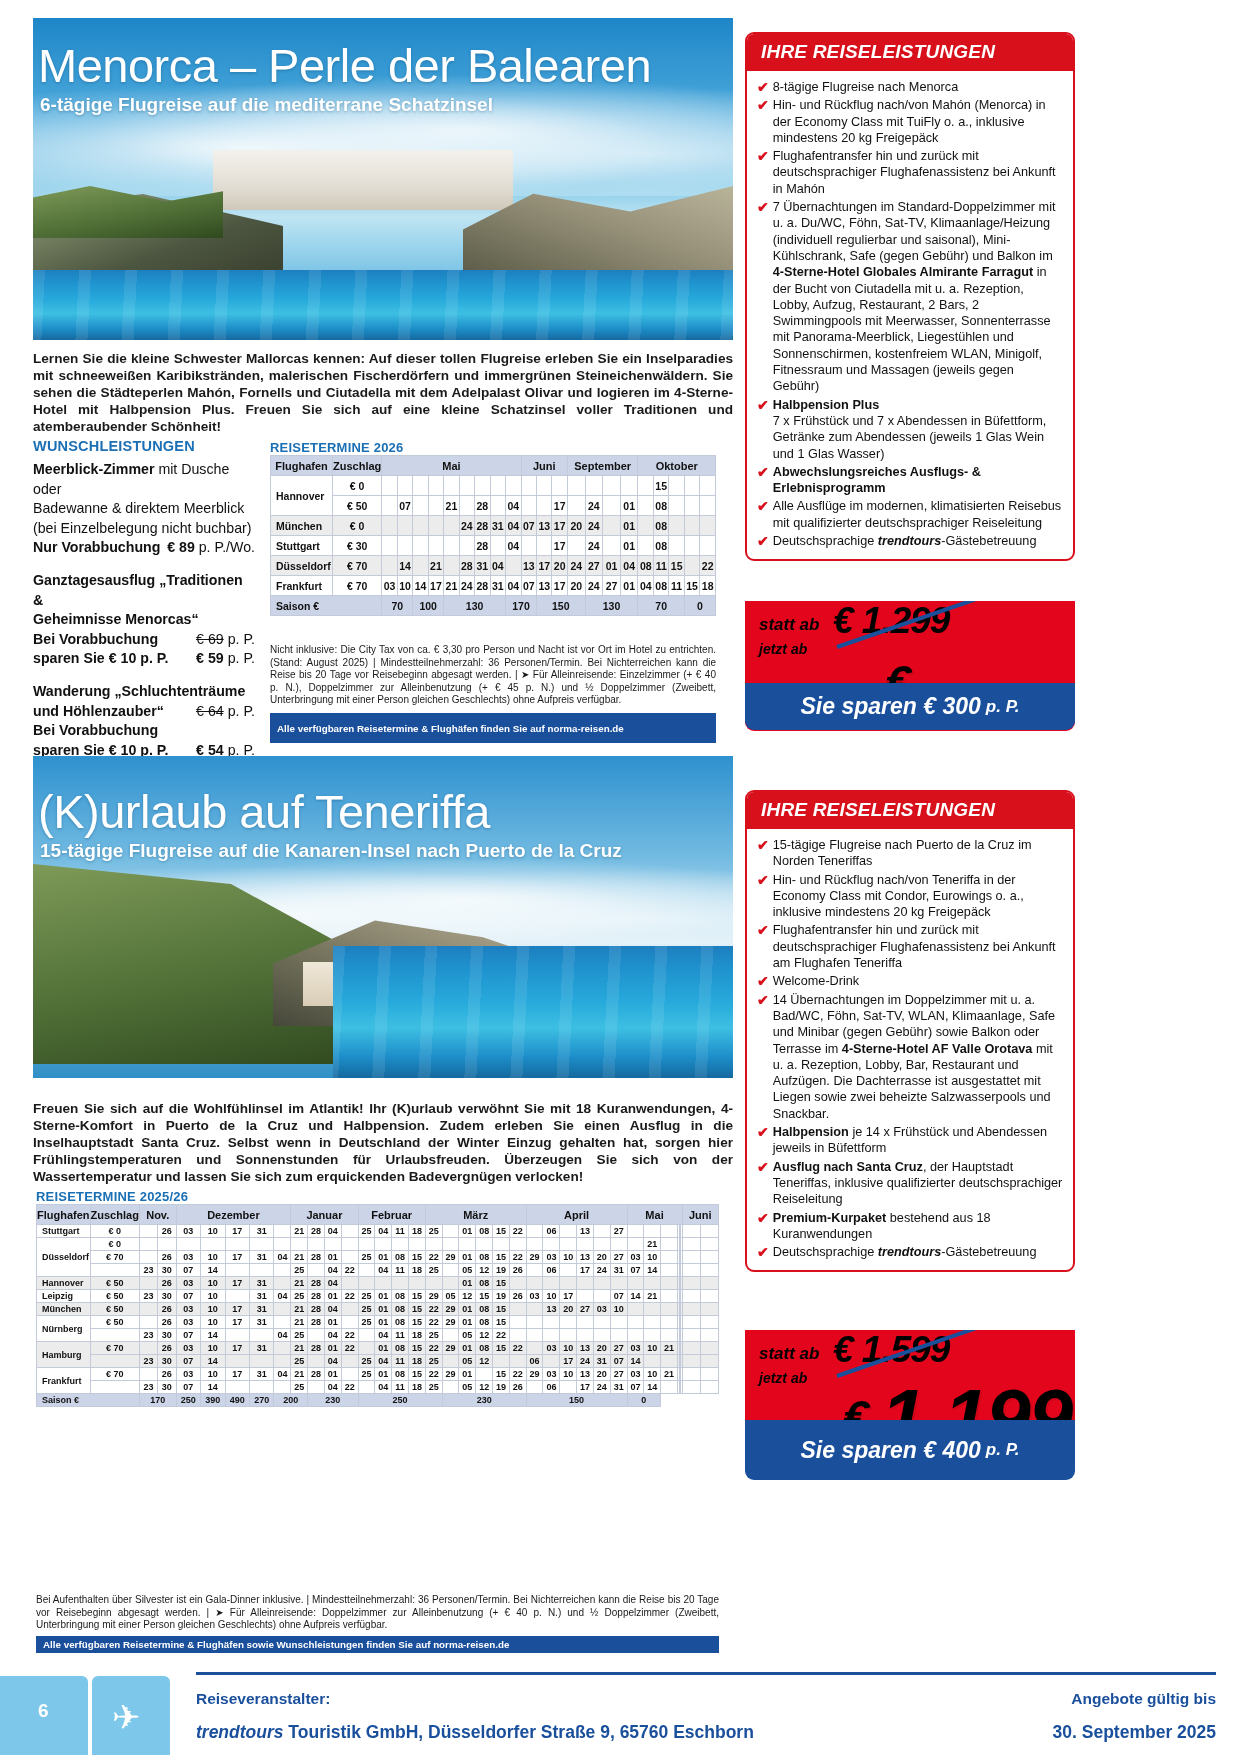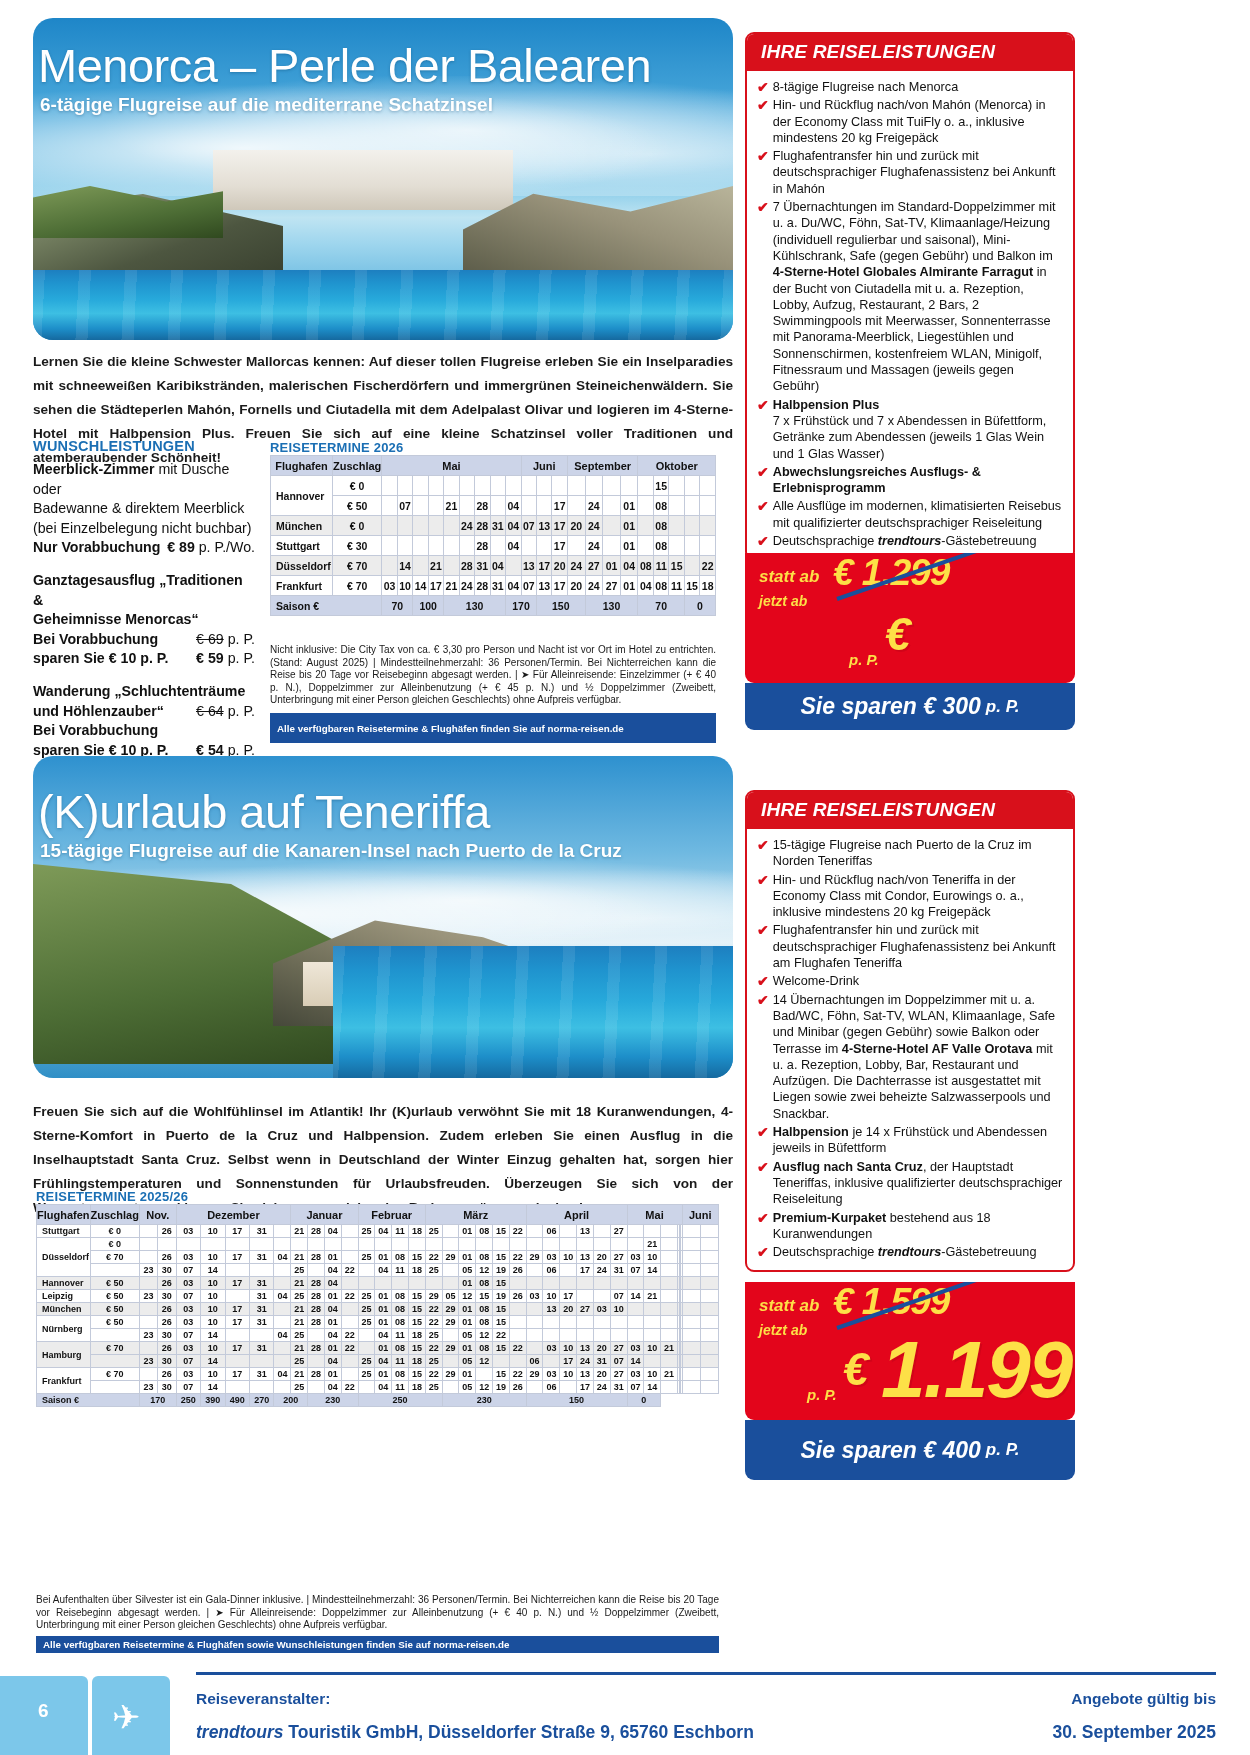--- a/index.html
+++ b/index.html
@@ -12,21 +12,20 @@
   }
   .page { position: relative; width: 1250px; height: 1755px; }
 
   
   .offer { position: relative; }
 
   
   .hero {
     position: absolute;
     overflow: hidden;
-    border-radius: 20px;
   }
   .hero-sky {
     position: absolute; left: 0; right: 0; top: 0; height: 100%;
     background: linear-gradient(#1e86c8 0%, #4facdd 32%, #86cbe9 52%, #bfe4f2 62%, #9fd6ee 70%, #2d9ad0 100%);
   }
   .cloudband {
     position: absolute; left: 0; right: 0;
     background: radial-gradient(ellipse at 30% 60%, rgba(255,255,255,.85), rgba(255,255,255,0) 62%),
                 radial-gradient(ellipse at 62% 45%, rgba(255,255,255,.75), rgba(255,255,255,0) 60%),
                 radial-gradient(ellipse at 88% 65%, rgba(255,255,255,.6), rgba(255,255,255,0) 60%);
@@ -64,21 +63,21 @@
   }
   .hero-sub {
     position: absolute; color: #ffffff; font-weight: bold;
     text-shadow: 0 1px 3px rgba(0,60,100,.35);
     white-space: nowrap;
   }
 
   
   .intro {
     position: absolute;
-    font-size: 13.6px; line-height: 24px; color: #1a1a1a;
+    font-size: 13.6px; line-height: 17px; color: #1a1a1a;
     text-align: justify; font-weight: bold;
   }
 
   
   .wl-head {
     position: absolute; color: #1b6fb4; font-weight: bold;
     font-size: 14.5px; letter-spacing: .2px;
   }
   .wl-body { position: absolute; font-size: 14.2px; line-height: 19.6px; color:#111; }
   .wl-row { position: relative; }
@@ -146,21 +145,21 @@
     margin-bottom: 2px;
   }
   .chk { color: #d8101b; font-weight: bold; font-size: 14px; margin-right: 4px; line-height: 16px; }
   .svc-text { flex: 1; }
   .svc-text b { font-weight: bold; }
   .svc-text i { font-style: italic; font-weight: bold; }
 
   
   .price {
     position: absolute; background: #e3051b; border-radius: 0 0 9px 9px;
-    color: #fde047; overflow: hidden;
+    color: #000000; overflow: hidden; margin-top: 48px;
   }
   .statt {
     position: absolute; font-style: italic; font-size: 17px; font-weight: bold;
   }
   .oldprice {
     position: absolute; font-weight: bold; font-style: italic;
     font-size: 37px; letter-spacing: -1px;
   }
   .slash {
     position: absolute; height: 4px; background: #1a4f9c;

